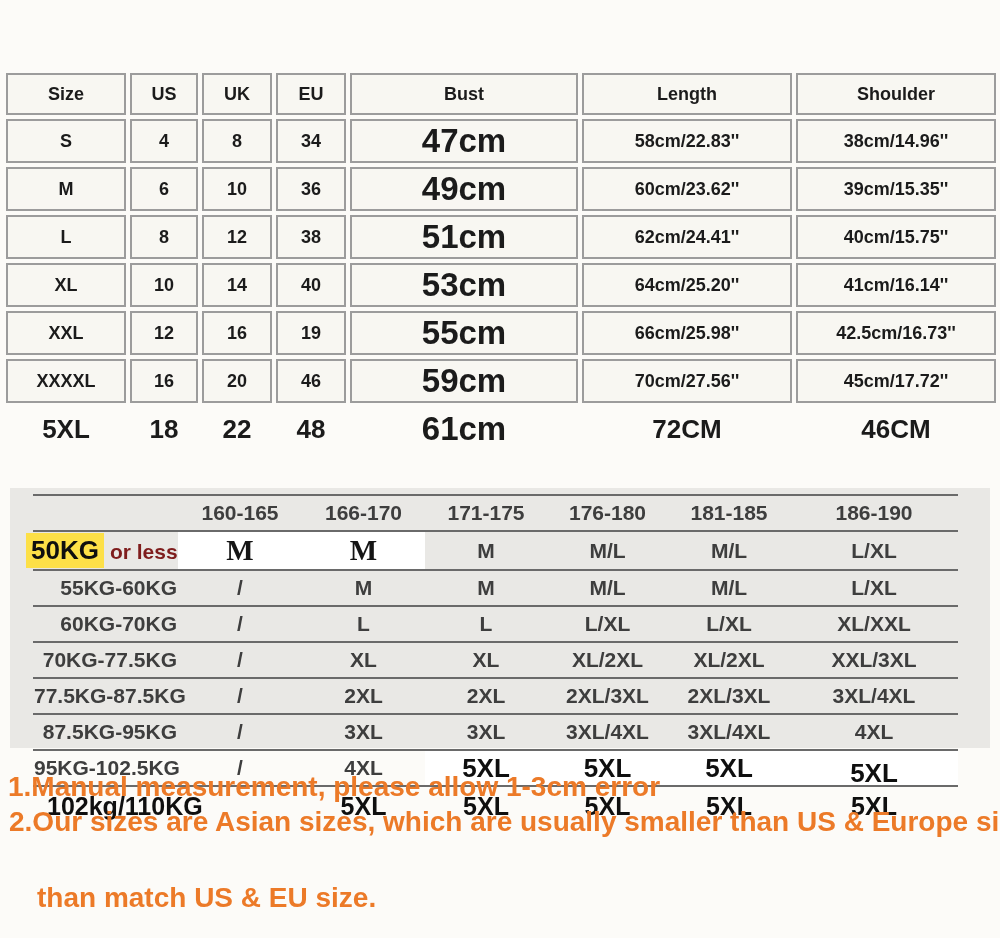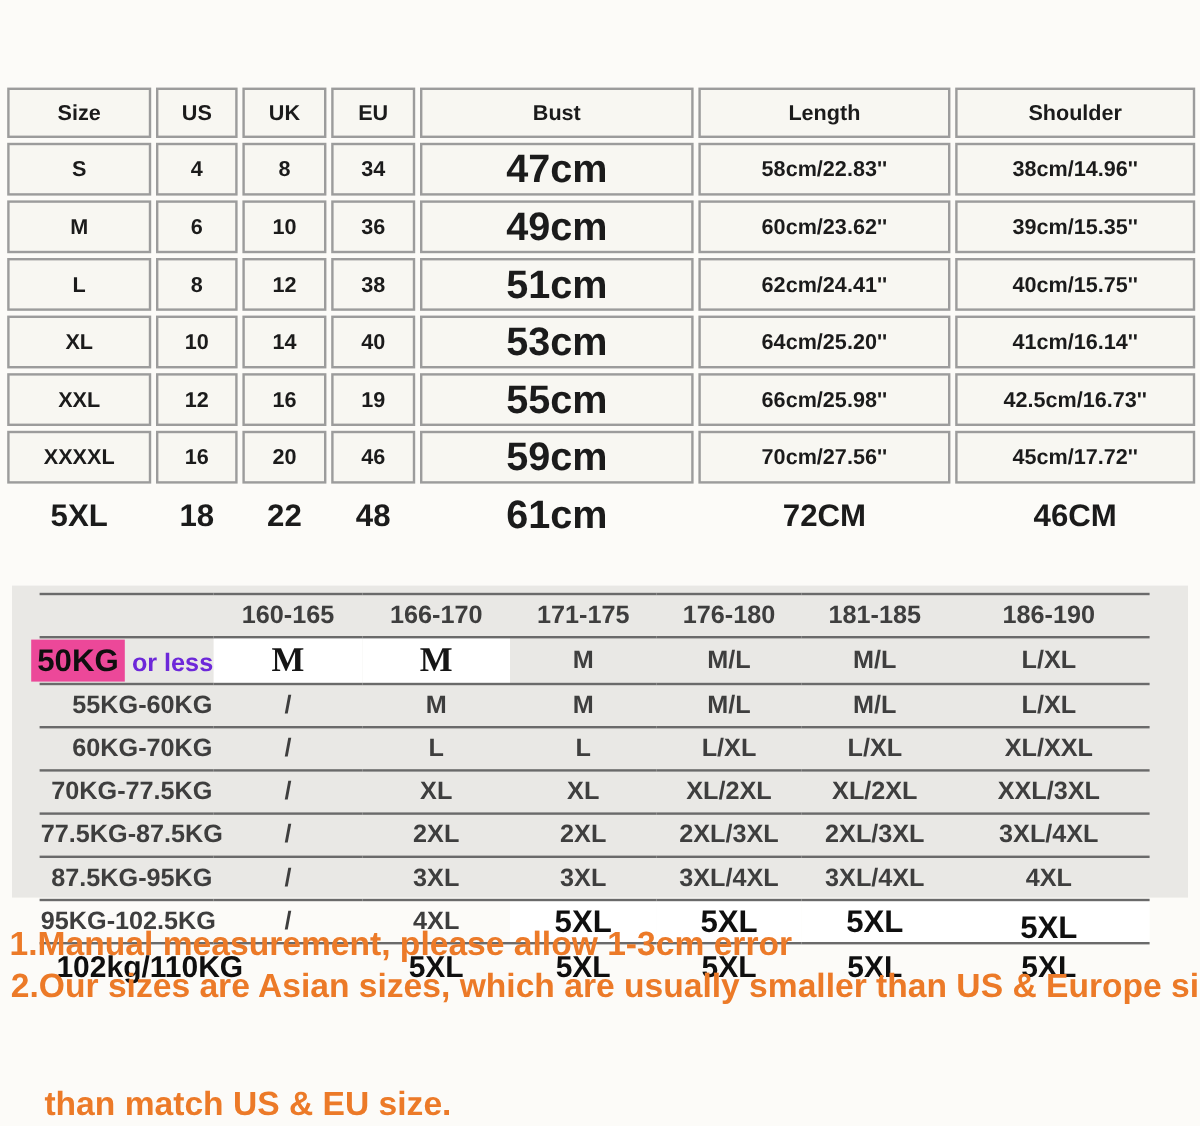--- a/index.html
+++ b/index.html
@@ -24,31 +24,31 @@
   #wh-table tr { border-bottom:2px solid #6a6a6a;margin-top:44px; }
   #wh-table tr.bottom-row { border-bottom:none; }
   #wh-table td { height:32px; text-align:center; vertical-align:middle;
     font-size:21px; font-weight:600; overflow:visible; white-space:nowrap; }
   #wh-table td.row-label { text-align:right; }
   #wh-table td.serif-m { font-family:"Liberation Serif", serif; font-size:29px;
     font-weight:bold; color:#151515; background:#ffffff; }
   #wh-table td.patch5xl { background:#ffffff; font-weight:bold; color:#0f0f0f; font-size:26px; }
   #wh-table tr.bottom-row td { font-weight:bold; color:#0f0f0f; font-size:25px; height:36px; }
   #wh-table tr.bottom-row td.row-label { padding-left:14px; }
-  .kg-patch { background:#ec4899; font-weight:bold; color:#0f0f0f; font-size:26px;
+  .kg-patch { background:#fde047; font-weight:bold; color:#0f0f0f; font-size:26px;
     padding:2px 5px; margin-left:-8px; display:inline-block; }
-  .or-less { font-size:21px; font-weight:600; color:#6d28d9; margin-left:6px; }
+  .or-less { font-size:21px; font-weight:600; color:#7f1d1d; margin-left:6px; }
   .shift-down { position:relative; top:5px; display:inline-block; }
 
   
   .note { position:absolute; color:#ec7a28; font-weight:bold; font-size:28px; white-space:nowrap; }
   #note1 { left:8px;  top:771px; }
   #note2 { left:9px;  top:806px; }
   #note3 { left:33px; top:844px; }
-  #note4 { left:37px; top:904px; }
+  #note4 { left:37px; top:882px; }
 </style>
 </head>
 <body>
 
 <div class="page">
 
   <table id="size-table">
     <colgroup>
       <col style="width:120px">
         <col style="width:68px">

